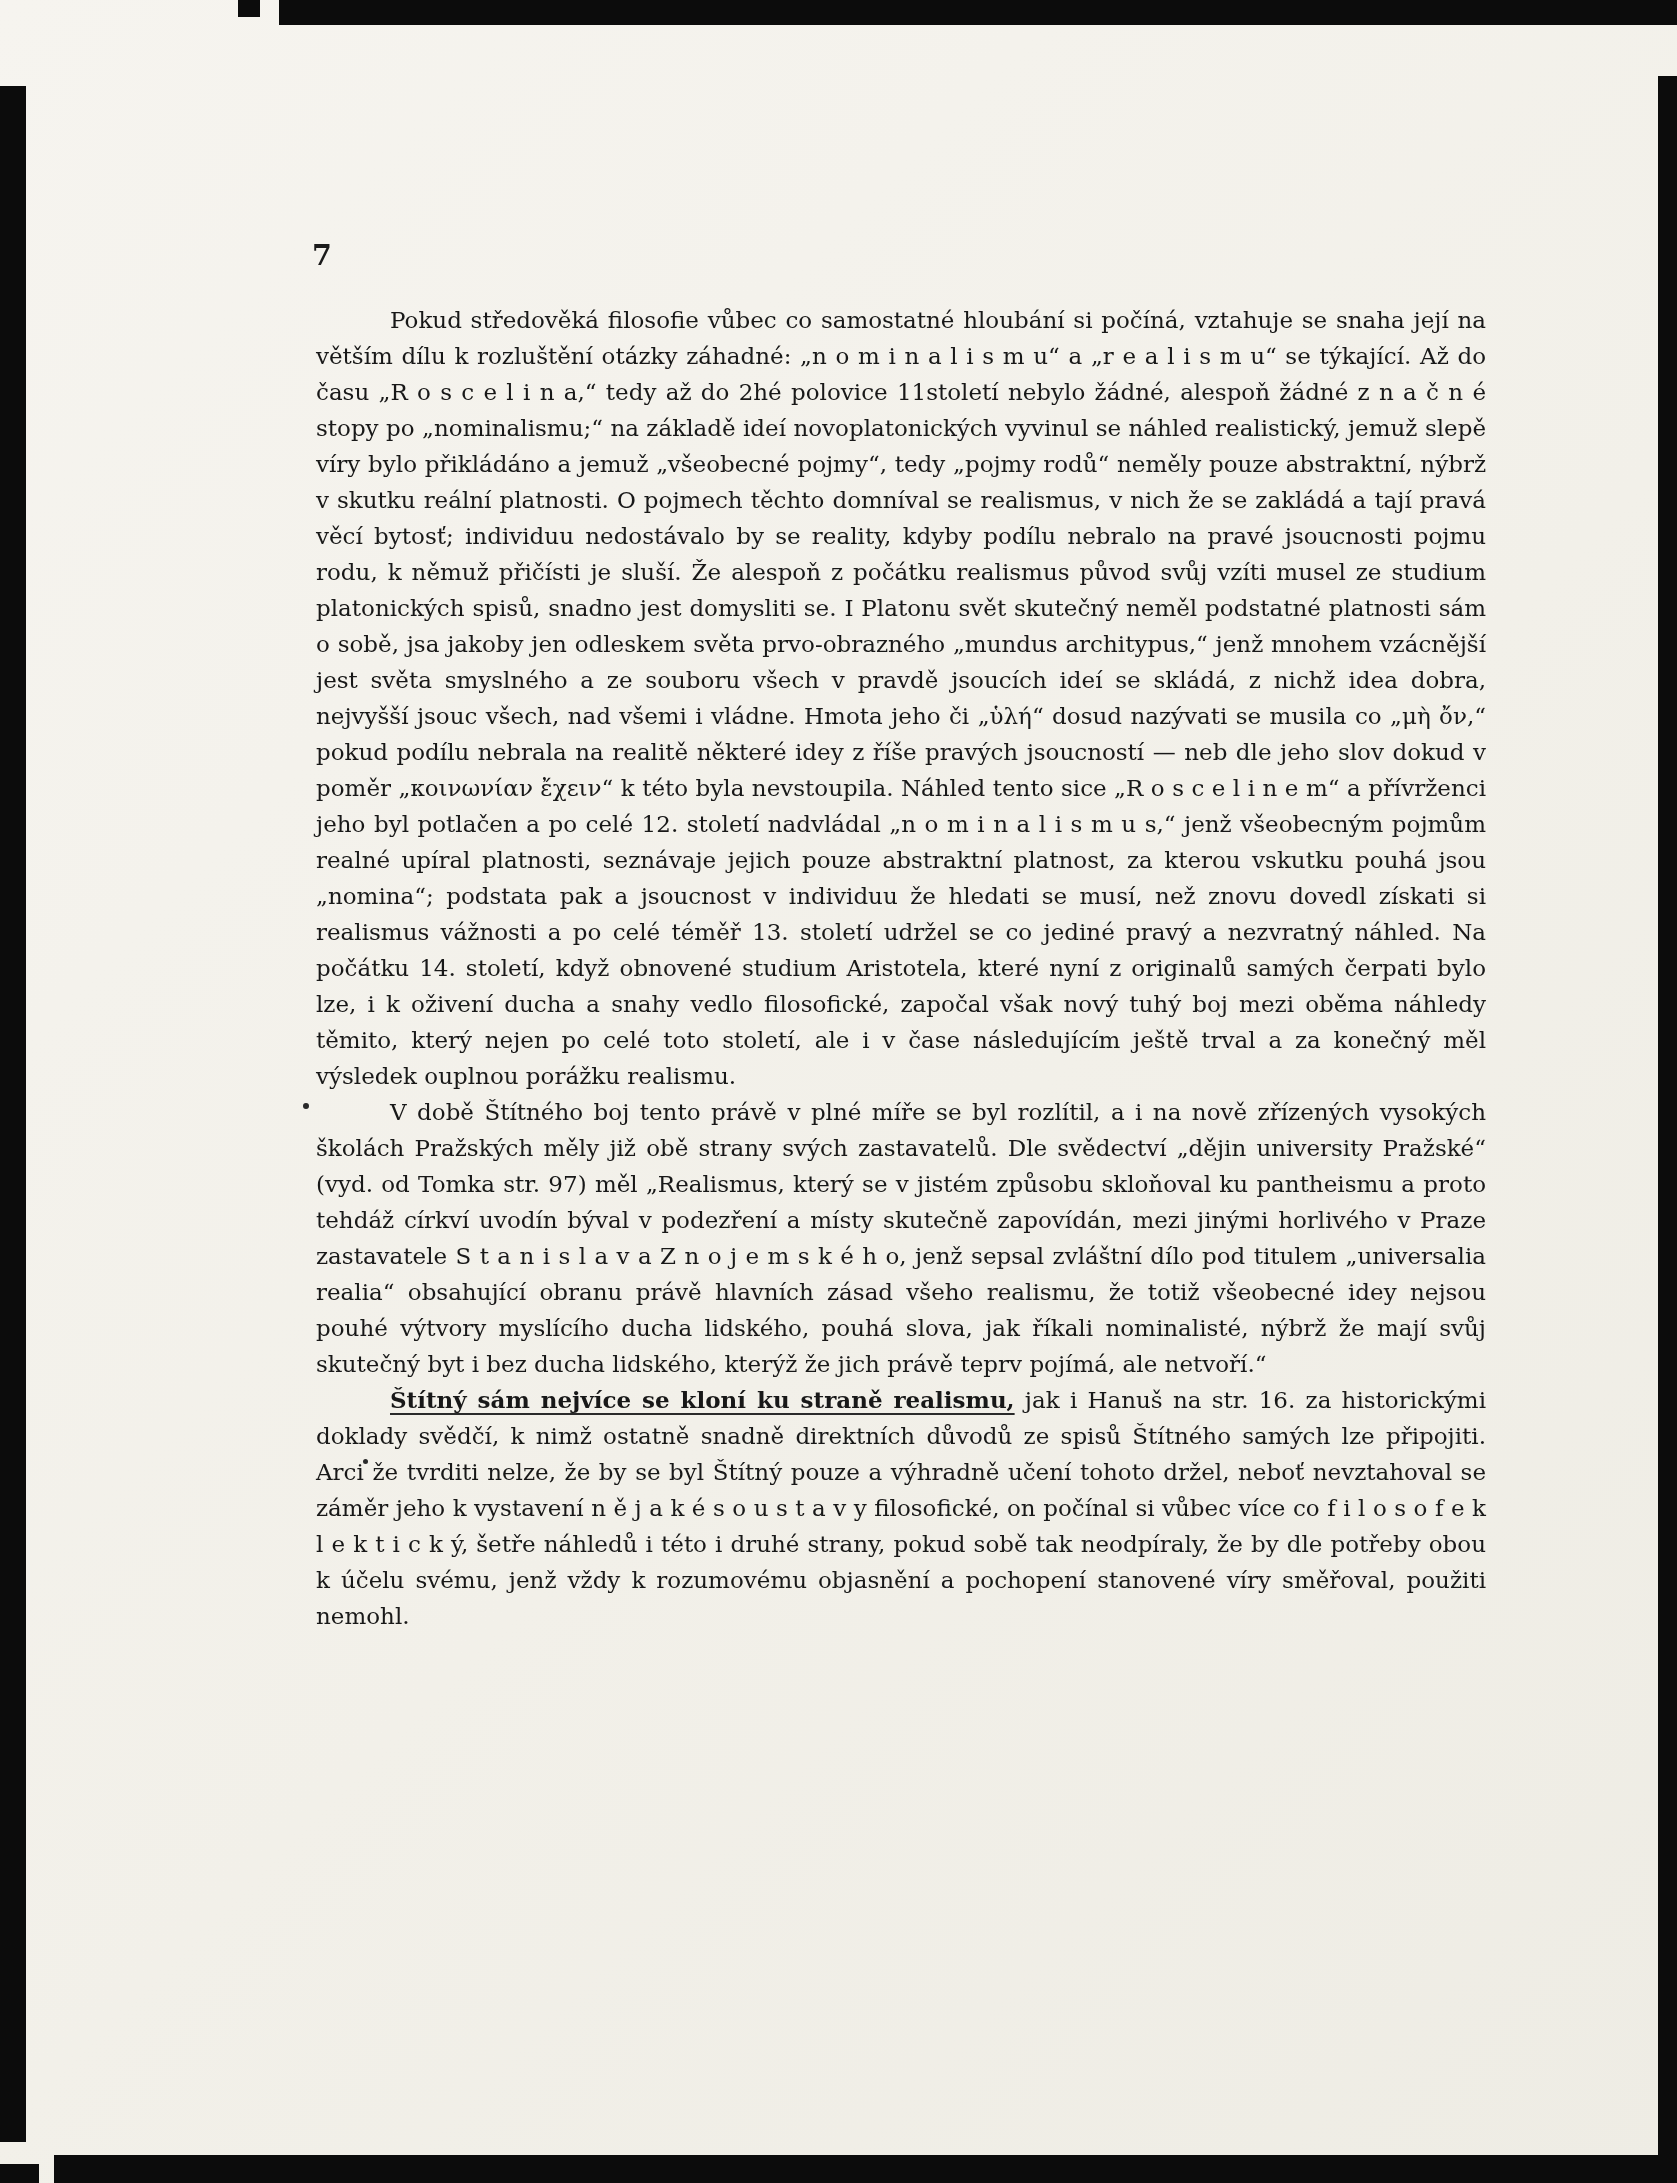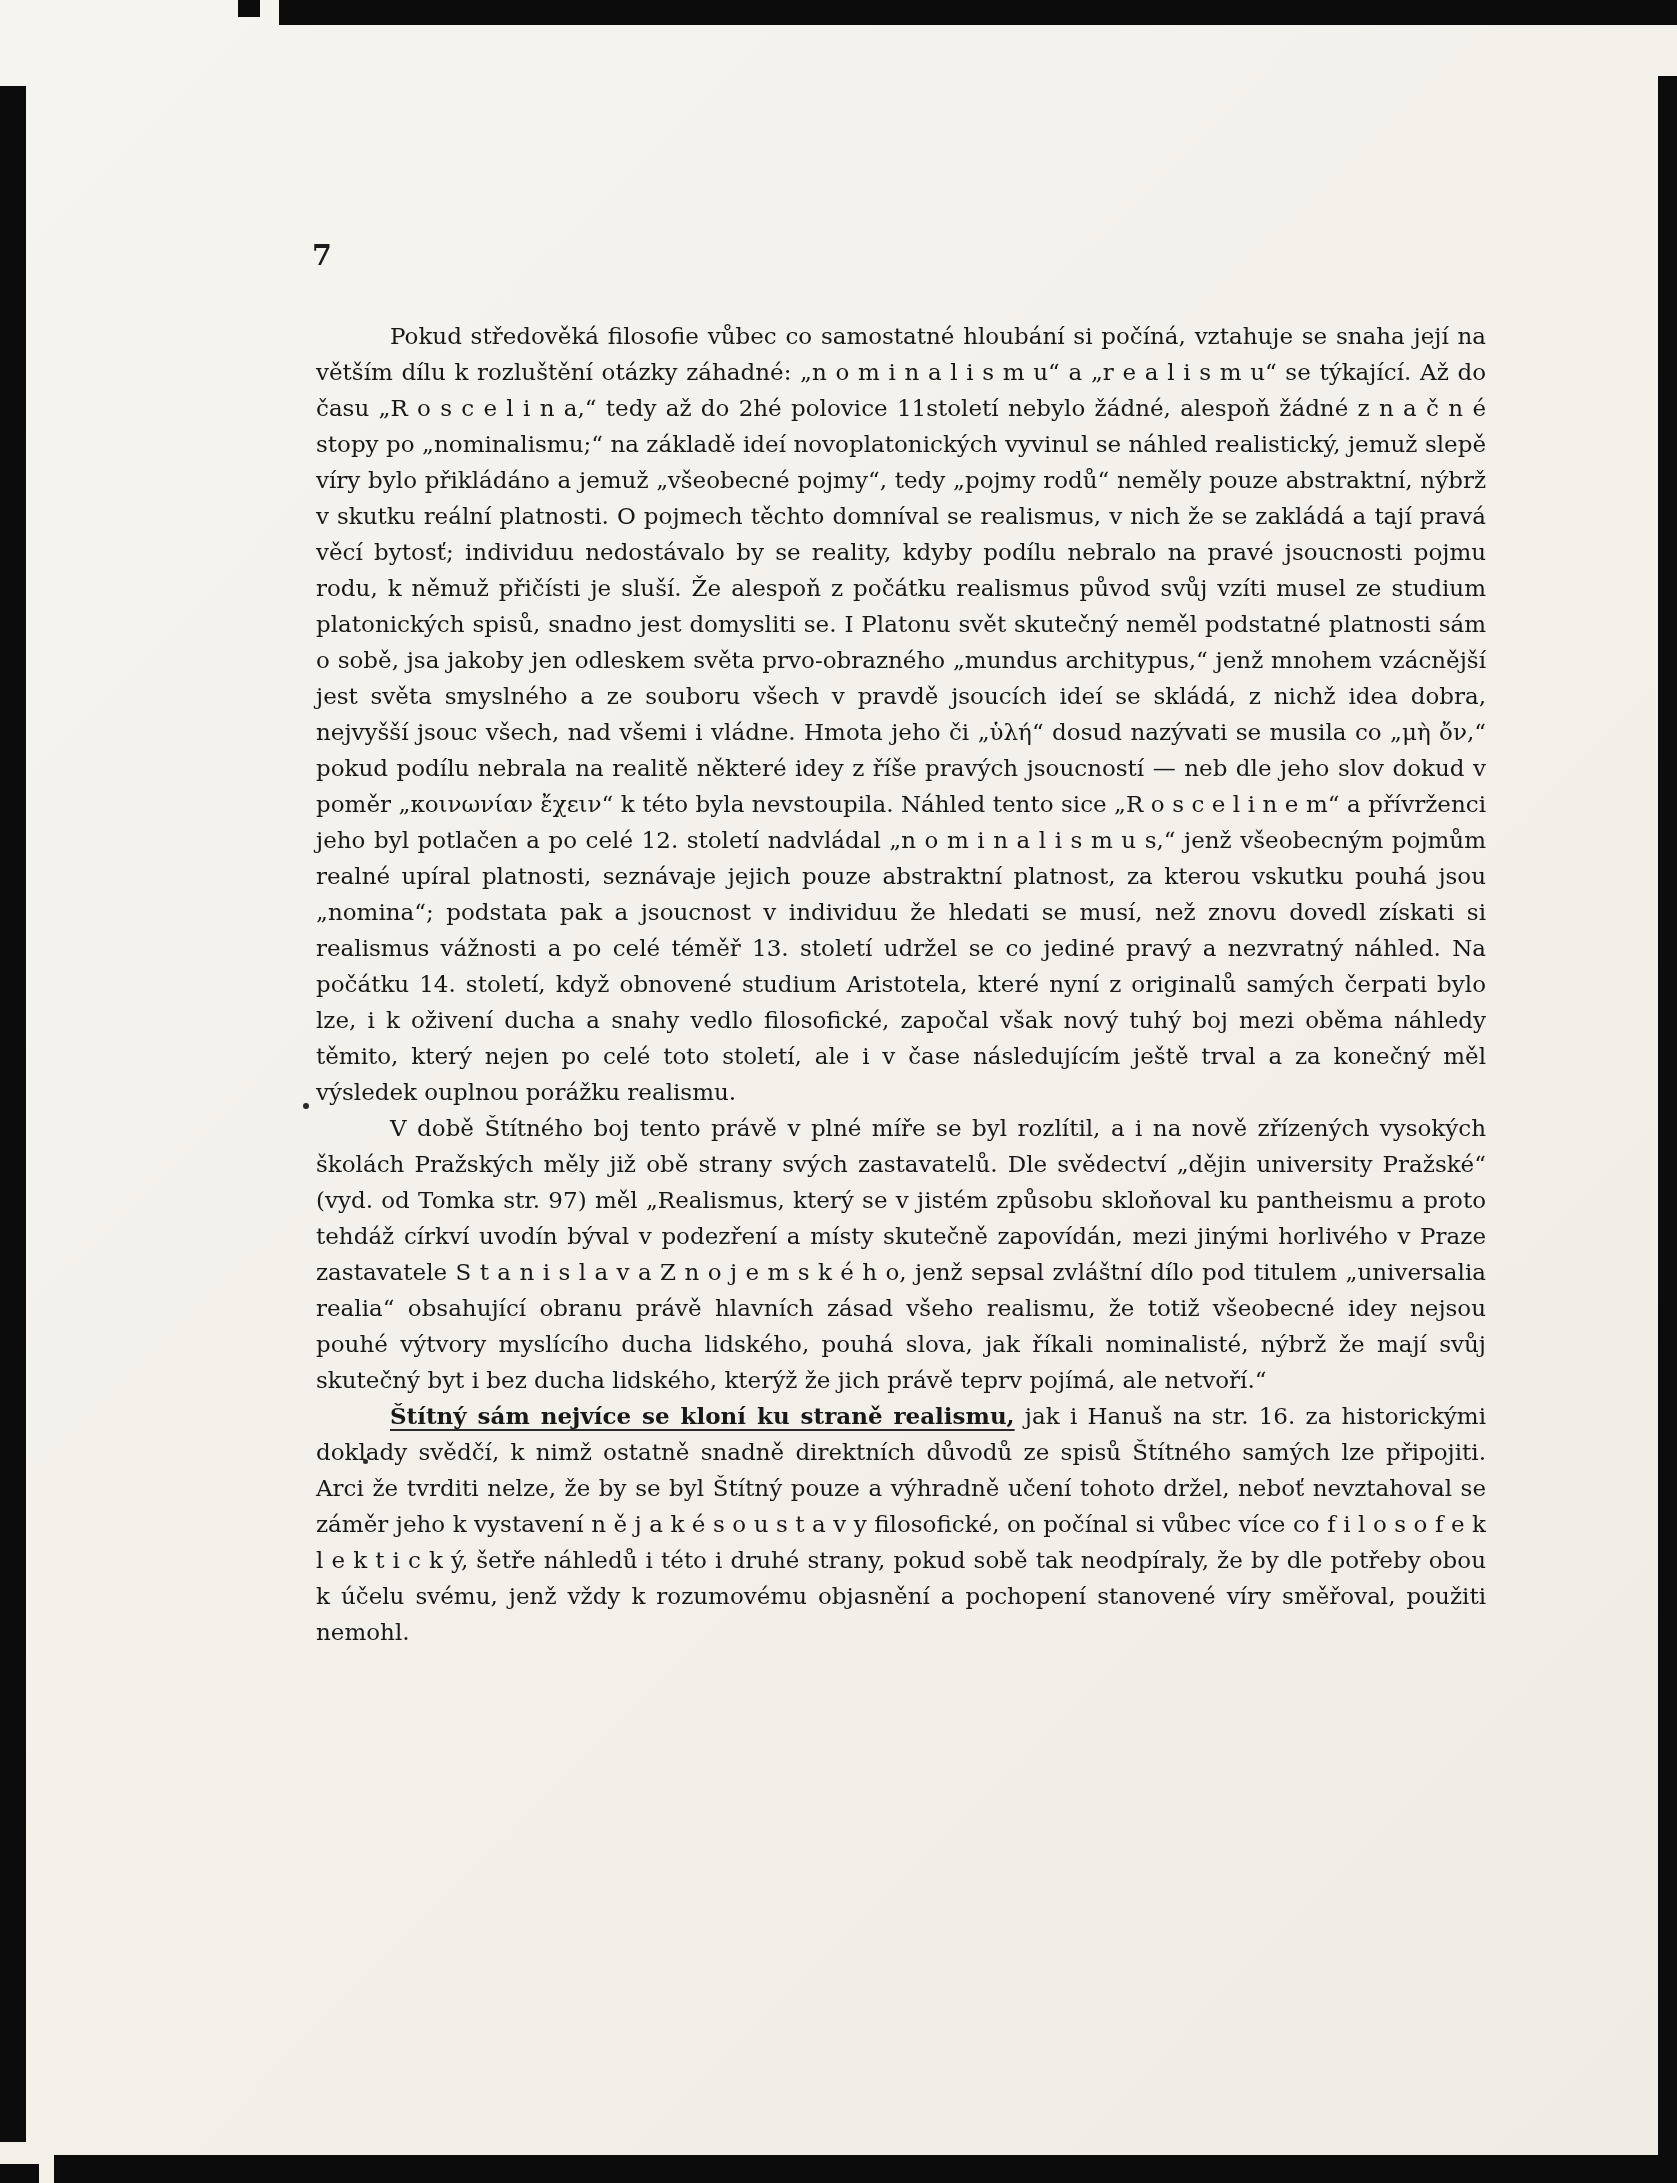--- a/index.html
+++ b/index.html
@@ -36,21 +36,20 @@
     font-size: 28.5px;
     font-weight: bold;
     letter-spacing: 1.3px;
   }
 
   .text-block {
     position: absolute;
     left: 316px;
     top: 302px;
     width: 1170px;
-    margin-top: 16px;
   }
   .para {
     margin: 0;
     font-size: 23px;
     line-height: 36px;
     text-align: justify;
     text-indent: 74px;
     color: #181818;
   }
   .underline {

